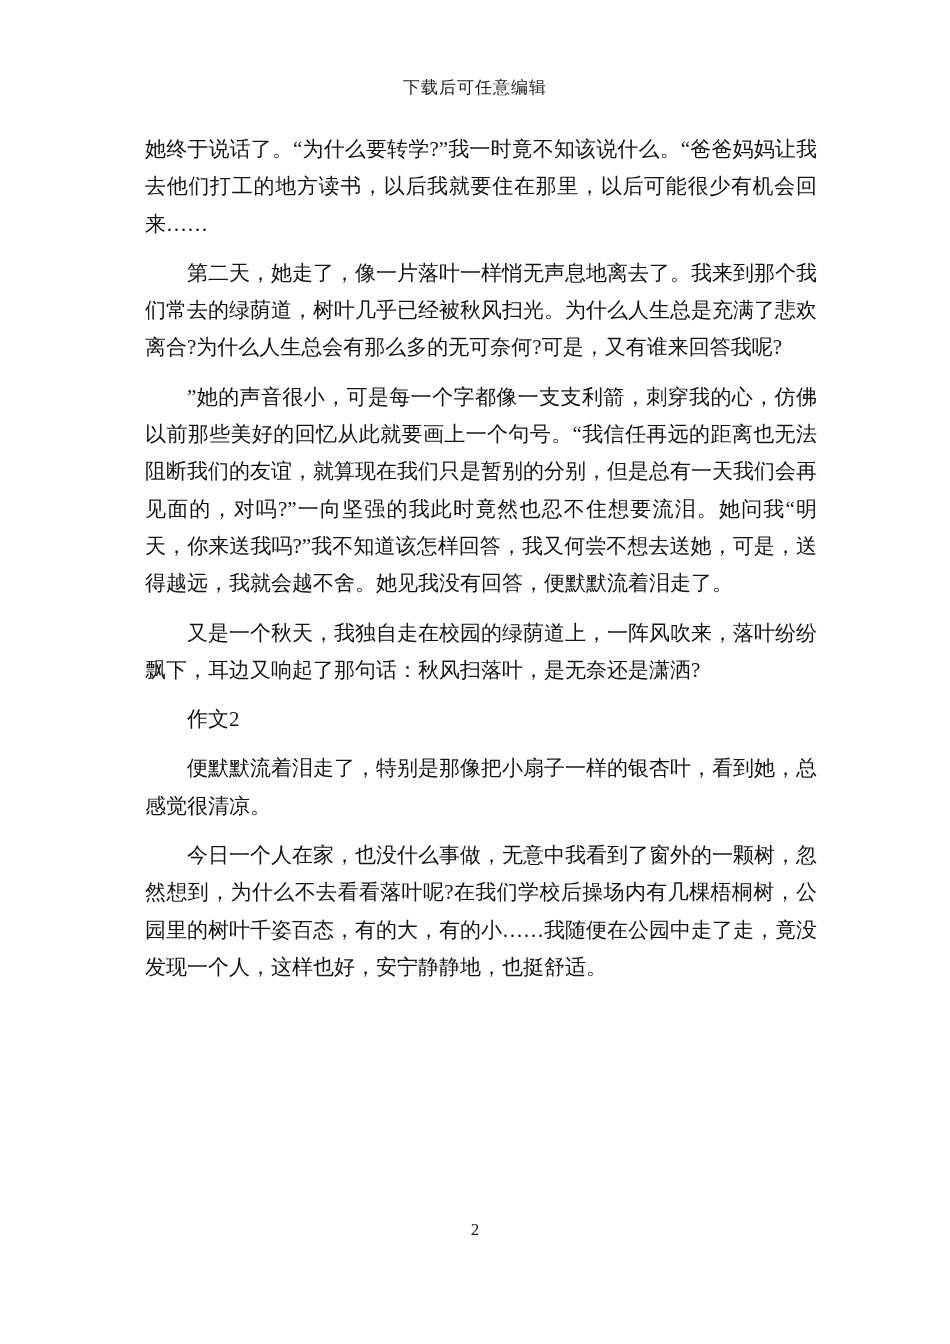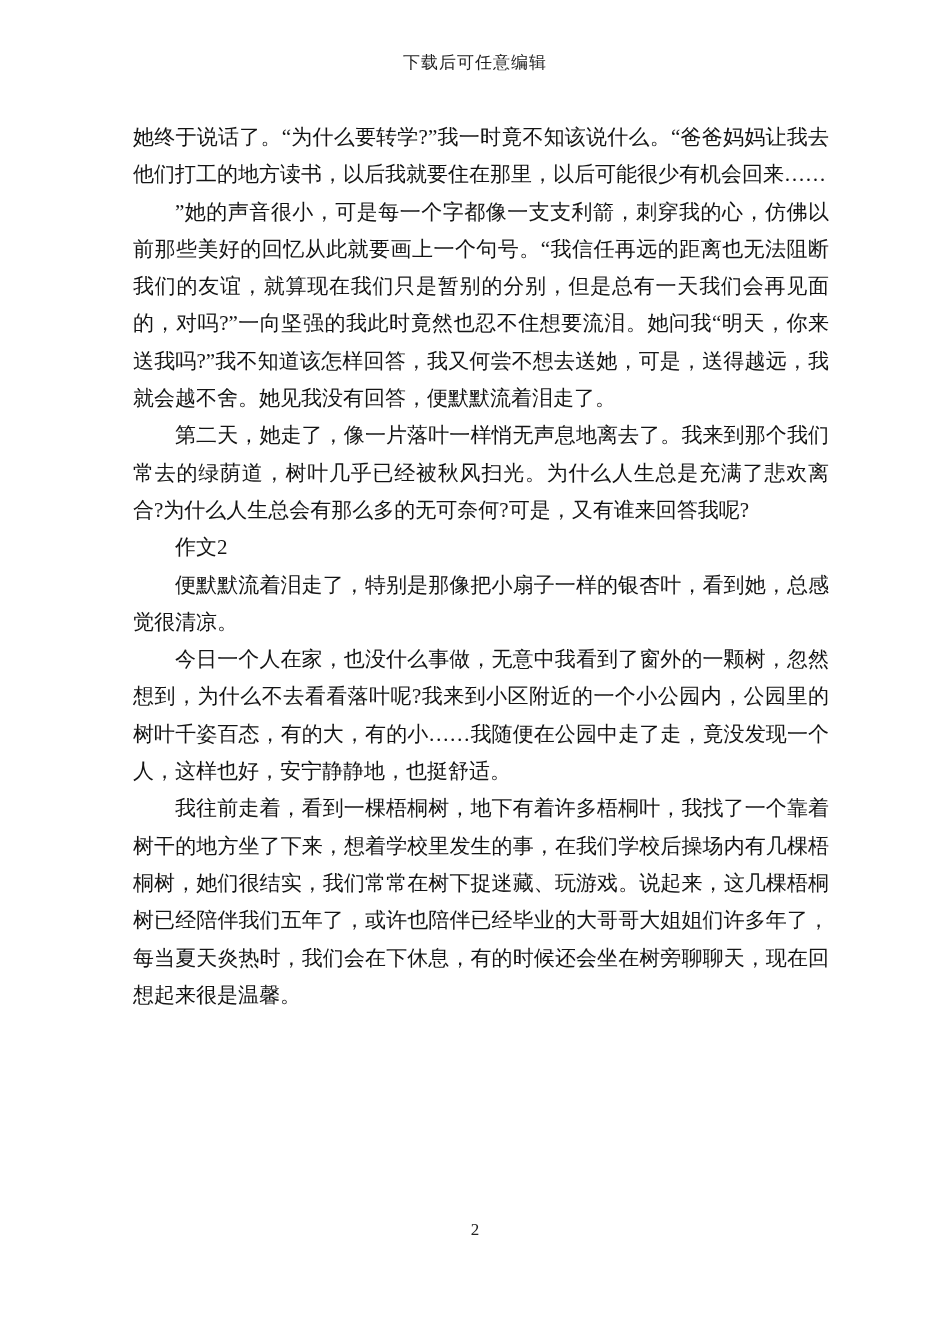--- a/index.html
+++ b/index.html
@@ -15,41 +15,41 @@
     font-family: "Liberation Serif", "DejaVu Serif", serif;
     overflow: hidden;
   }
   .page {
     position: absolute;
     inset: 0;
     background: #ffffff;
   }
   .page-header {
     position: absolute;
-    top: 51px;
+    top: 76px;
     left: 0;
     width: 950px;
     text-align: center;
     font-size: 17px;
     letter-spacing: 1px;
     color: #1c1c1c;
   }
   .doc-body {
     position: absolute;
     top: 119px;
     left: 133px;
     width: 696px;
     font-size: 21px;
     line-height: 37.3px;
     text-align: justify;
     text-justify: inter-ideograph;
     color: #141414;
   }
   .doc-body p {
-    margin: 0;
+    margin: 12px;
     padding: 0;
     text-indent: 2em;
   }
   .doc-body p.continuation {
     text-indent: 0;
   }
   
   .doc-body p.runs-over {
     text-align-last: justify;
   }
@@ -65,23 +65,23 @@
 </style>
 </head>
 <body>
 
 <div class="page">
 
   <div class="page-header">下载后可任意编辑</div>
 
   <div class="doc-body">
     <p class="continuation">她终于说话了。“为什么要转学?”我一时竟不知该说什么。“爸爸妈妈让我去他们打工的地方读书，以后我就要住在那里，以后可能很少有机会回来……</p>
+    <p>第二天，她走了，像一片落叶一样悄无声息地离去了。我来到那个我们常去的绿荫道，树叶几乎已经被秋风扫光。为什么人生总是充满了悲欢离合?为什么人生总会有那么多的无可奈何?可是，又有谁来回答我呢?</p>
     <p>”她的声音很小，可是每一个字都像一支支利箭，刺穿我的心，仿佛以前那些美好的回忆从此就要画上一个句号。“我信任再远的距离也无法阻断我们的友谊，就算现在我们只是暂别的分别，但是总有一天我们会再见面的，对吗?”一向坚强的我此时竟然也忍不住想要流泪。她问我“明天，你来送我吗?”我不知道该怎样回答，我又何尝不想去送她，可是，送得越远，我就会越不舍。她见我没有回答，便默默流着泪走了。</p>
-    <p>第二天，她走了，像一片落叶一样悄无声息地离去了。我来到那个我们常去的绿荫道，树叶几乎已经被秋风扫光。为什么人生总是充满了悲欢离合?为什么人生总会有那么多的无可奈何?可是，又有谁来回答我呢?</p>
+    <p>又是一个秋天，我独自走在校园的绿荫道上，一阵风吹来，落叶纷纷飘下，耳边又响起了那句话：秋风扫落叶，是无奈还是潇洒?</p>
     <p>作文2</p>
     <p>便默默流着泪走了，特别是那像把小扇子一样的银杏叶，看到她，总感觉很清凉。</p>
-    <p>今日一个人在家，也没什么事做，无意中我看到了窗外的一颗树，忽然想到，为什么不去看看落叶呢?我来到小区附近的一个小公园内，公园里的树叶千姿百态，有的大，有的小……我随便在公园中走了走，竟没发现一个人，这样也好，安宁静静地，也挺舒适。</p>
-    <p>我往前走着，看到一棵梧桐树，地下有着许多梧桐叶，我找了一个靠着树干的地方坐了下来，想着学校里发生的事，在我们学校后操场内有几棵梧桐树，她们很结实，我们常常在树下捉迷藏、玩游戏。说起来，这几棵梧桐树已经陪伴我们五年了，或许也陪伴已经毕业的大哥哥大姐姐们许多年了，每当夏天炎热时，我们会在下休息，有的时候还会坐在树旁聊聊天，现在回想起来很是温馨。</p>
+    <p>今日一个人在家，也没什么事做，无意中我看到了窗外的一颗树，忽然想到，为什么不去看看落叶呢?在我们学校后操场内有几棵梧桐树，公园里的树叶千姿百态，有的大，有的小……我随便在公园中走了走，竟没发现一个人，这样也好，安宁静静地，也挺舒适。</p>
   </div>
 
   <div class="page-footer">2</div>
 
 </div>
 
 </body></html>

